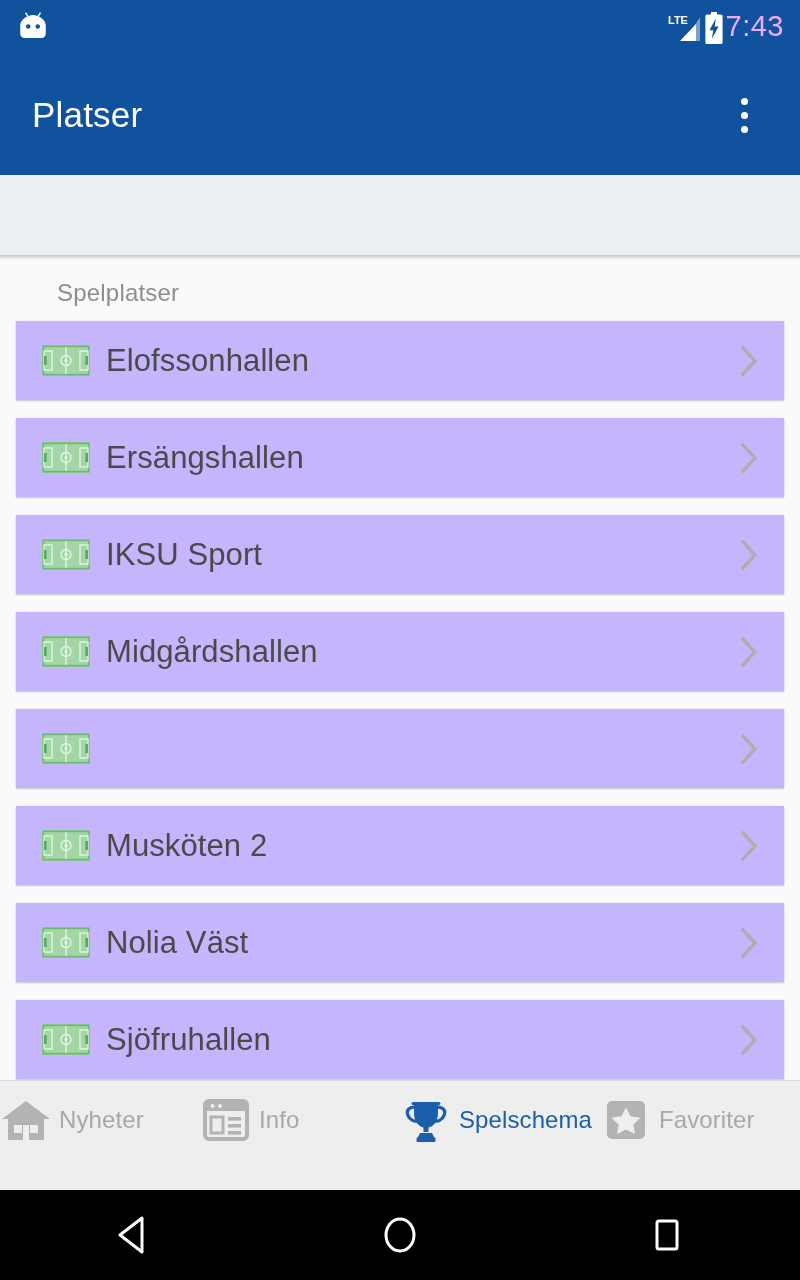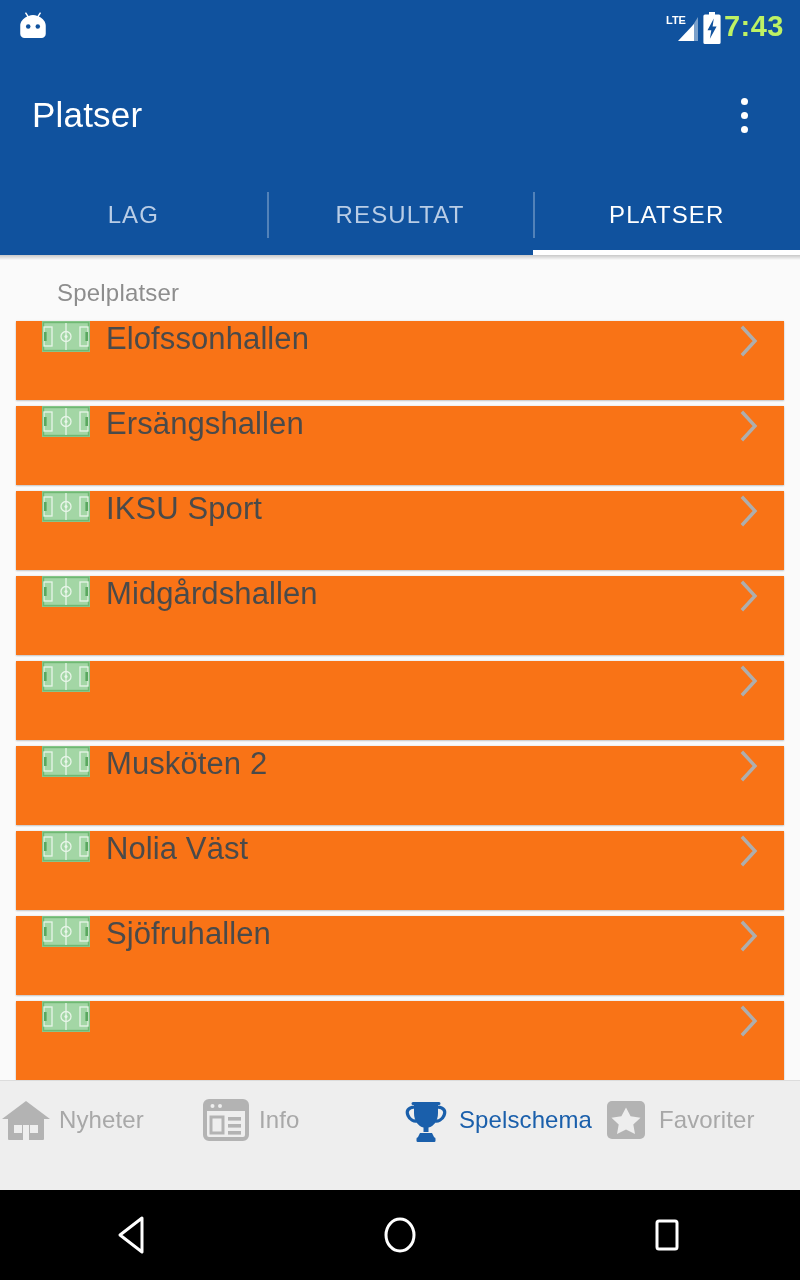--- a/index.html
+++ b/index.html
@@ -12,22 +12,22 @@
   #screen { position:relative; width:800px; height:1280px; background:#eceff1; }
 
   
   .statusbar{
     position:relative; height:55px; background:#10529e;
     display:flex; align-items:center; padding:0 16px;
   }
   .sb-left{ display:flex; align-items:center; gap:8px; }
   .sb-right{ margin-left:auto; display:flex; align-items:center; }
   .sb-clock{
-    color:#bef264; font-size:29px; letter-spacing:0.5px; line-height:1;
-    font-weight:700; padding-bottom:2px;
+    color:#f0abfc; font-size:29px; letter-spacing:0.5px; line-height:1;
+    font-weight:400; padding-bottom:2px;
   }
   .cm-icon{ width:34px; height:34px; display:block; }
   .lte-icon{ width:34px; height:30px; display:block; }
   .batt-icon{ width:24px; height:32px; display:block; }
 
   
   .appbar{
     height:120px; background:#10529e; position:relative;
     display:flex; align-items:center; padding:0 32px;
   }
@@ -67,22 +67,22 @@
   .content-shadow{
     position:absolute; left:0; right:0; top:0; height:5px;
     background:linear-gradient(to bottom, rgba(0,0,0,0.20), rgba(0,0,0,0));
     pointer-events:none; z-index:5;
   }
   .section-header{
     padding:24px 0 14px 24px; color:#8d8d8d; font-size:24px; letter-spacing:0.2px;margin-left:33px;
   }
   .cards{ padding:0 16px; }
   .place-card{
-    background:#f97316; height:79px; display:flex; align-items:flex-start;
-    padding:0 22px 0 26px; margin-bottom:6px;
+    background:#c4b5fd; height:79px; display:flex; align-items:center;
+    padding:0 22px 0 26px; margin-bottom:18px;
     box-shadow:0 1px 1.5px rgba(0,0,0,0.18), 0 0 2px rgba(0,0,0,0.10);
     position:relative;
   }
   .pitch-icon{ width:48px; height:31px; flex:0 0 auto; display:block; }
   .place-label{
     margin-left:16px; font-size:31px; color:#4a4a4a; font-weight:400;
     letter-spacing:0.1px; white-space:nowrap; overflow:hidden;
   }
   .chev{ margin-left:auto; width:26px; height:40px; display:block; flex:0 0 auto; }
 
@@ -137,31 +137,20 @@
 
   <div class="appbar">
     <div class="appbar-title">Platser</div>
     <div class="overflow">
       <span></span>
       <span></span>
       <span></span>
     </div>
   </div>
 
-  <div class="tabs">
-    <div class="tab">
-      <span>LAG</span>
-    </div>
-    <div class="tab">
-      <span>RESULTAT</span>
-    </div>
-    <div class="tab active">
-      <span>PLATSER</span>
-    </div>
-  </div>
 
   <div class="content">
     <div class="content-shadow"></div>
     <div class="section-header">Spelplatser</div>
     <div class="cards" id="places-container">
         <div class="place-card">
     <svg class="pitch-icon" viewBox="0 0 48 31">
       <rect x="0" y="0" width="48" height="31" fill="#8cc98f"></rect>
       <rect x="1.5" y="1.5" width="45" height="28" fill="#a3d6a5" stroke="#6fb873" stroke-width="1.4"></rect>
       <line x1="24" y1="2" x2="24" y2="29" stroke="#e8f5e9" stroke-width="1.3"></line>

